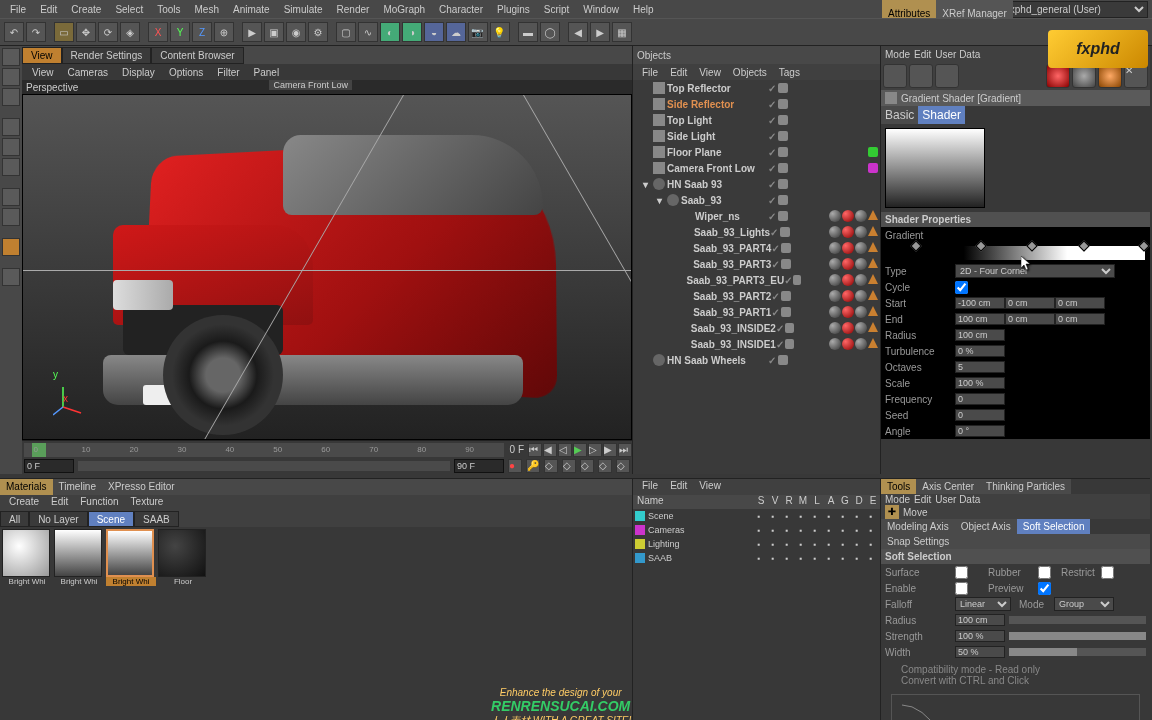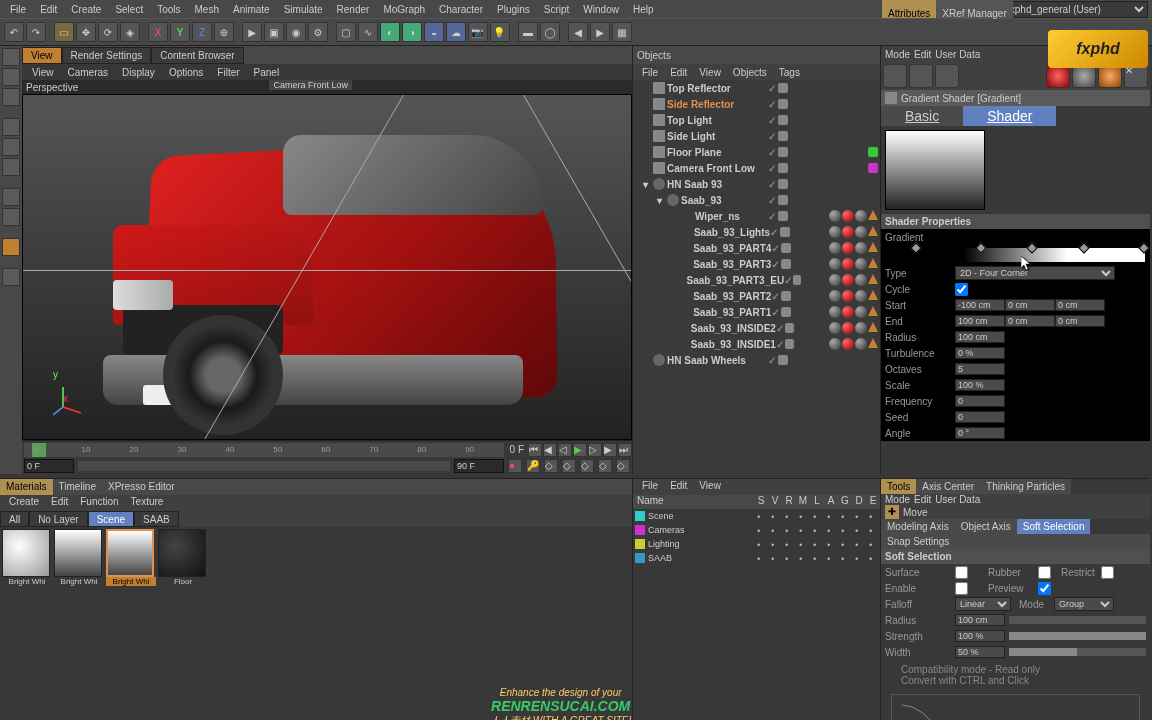--- a/index.html
+++ b/index.html
@@ -78,21 +78,21 @@
 .tag-check { width: 10px; height: 10px; color: #888; font-size: 10px; }
 
 .attr-panel { width: 270px; background: #383838; border-left: 1px solid #222; display: flex; flex-direction: column; }
 .attr-tab { padding: 8px 6px; background: #b09050; color: #000; font-size: 10px; cursor: pointer; }
 .attr-tab.dim { background: #555; color: #ccc; }
 .attr-submenu { height: 16px; display: flex; align-items: center; gap: 4px; padding: 0 4px; background: #404040; }
 .attr-buttons { height: 28px; display: flex; align-items: center; gap: 2px; padding: 2px; background: #404040; }
 .ab-btn { width: 24px; height: 24px; background: #555; border: 1px solid #333; cursor: pointer; border-radius: 3px; }
 .prop-header { height: 16px; background: #5a5a5a; padding: 0 4px; display: flex; align-items: center; }
 .prop-subtabs { display: flex; }
-.subtab { padding: 2px 24px; background: #4a4a4a; cursor: pointer; font-size: 14px; text-decoration: underline; }
+.subtab { padding: 2px 4px; background: #4a4a4a; cursor: pointer; font-size: 12px; }
 .subtab.active { background: #6080c0; color: #fff; }
 .gradient-preview { width: 100px; height: 80px; background: linear-gradient(180deg, #fff, #222); margin: 4px; border: 1px solid #000; }
 .shader-props { background: #000000; }
 .sp-title { background: #505050; padding: 2px 4px; font-weight: bold; }
 .sp-row { display: flex; align-items: center; height: 16px; padding: 8px 4px; }
 .sp-label { width: 70px; color: #999; font-size: 10px; }
 .sp-input { background: #4a4a4a; border: 1px solid #222; color: #ccc; font-size: 9px; padding: 0 2px; width: 50px; }
 .sp-select { background: #4a4a4a; border: 1px solid #222; color: #ccc; font-size: 9px; width: 160px; }
 .grad-bar { height: 16px; background: linear-gradient(90deg, #000 0%, #000 30%, #fff 70%, #fff 100%); margin: 2px 4px; border: 1px solid #000; position: relative; }
 .grad-knot { position: absolute; width: 8px; height: 8px; background: #999; border: 1px solid #000; top: -4px; transform: rotate(45deg); }

